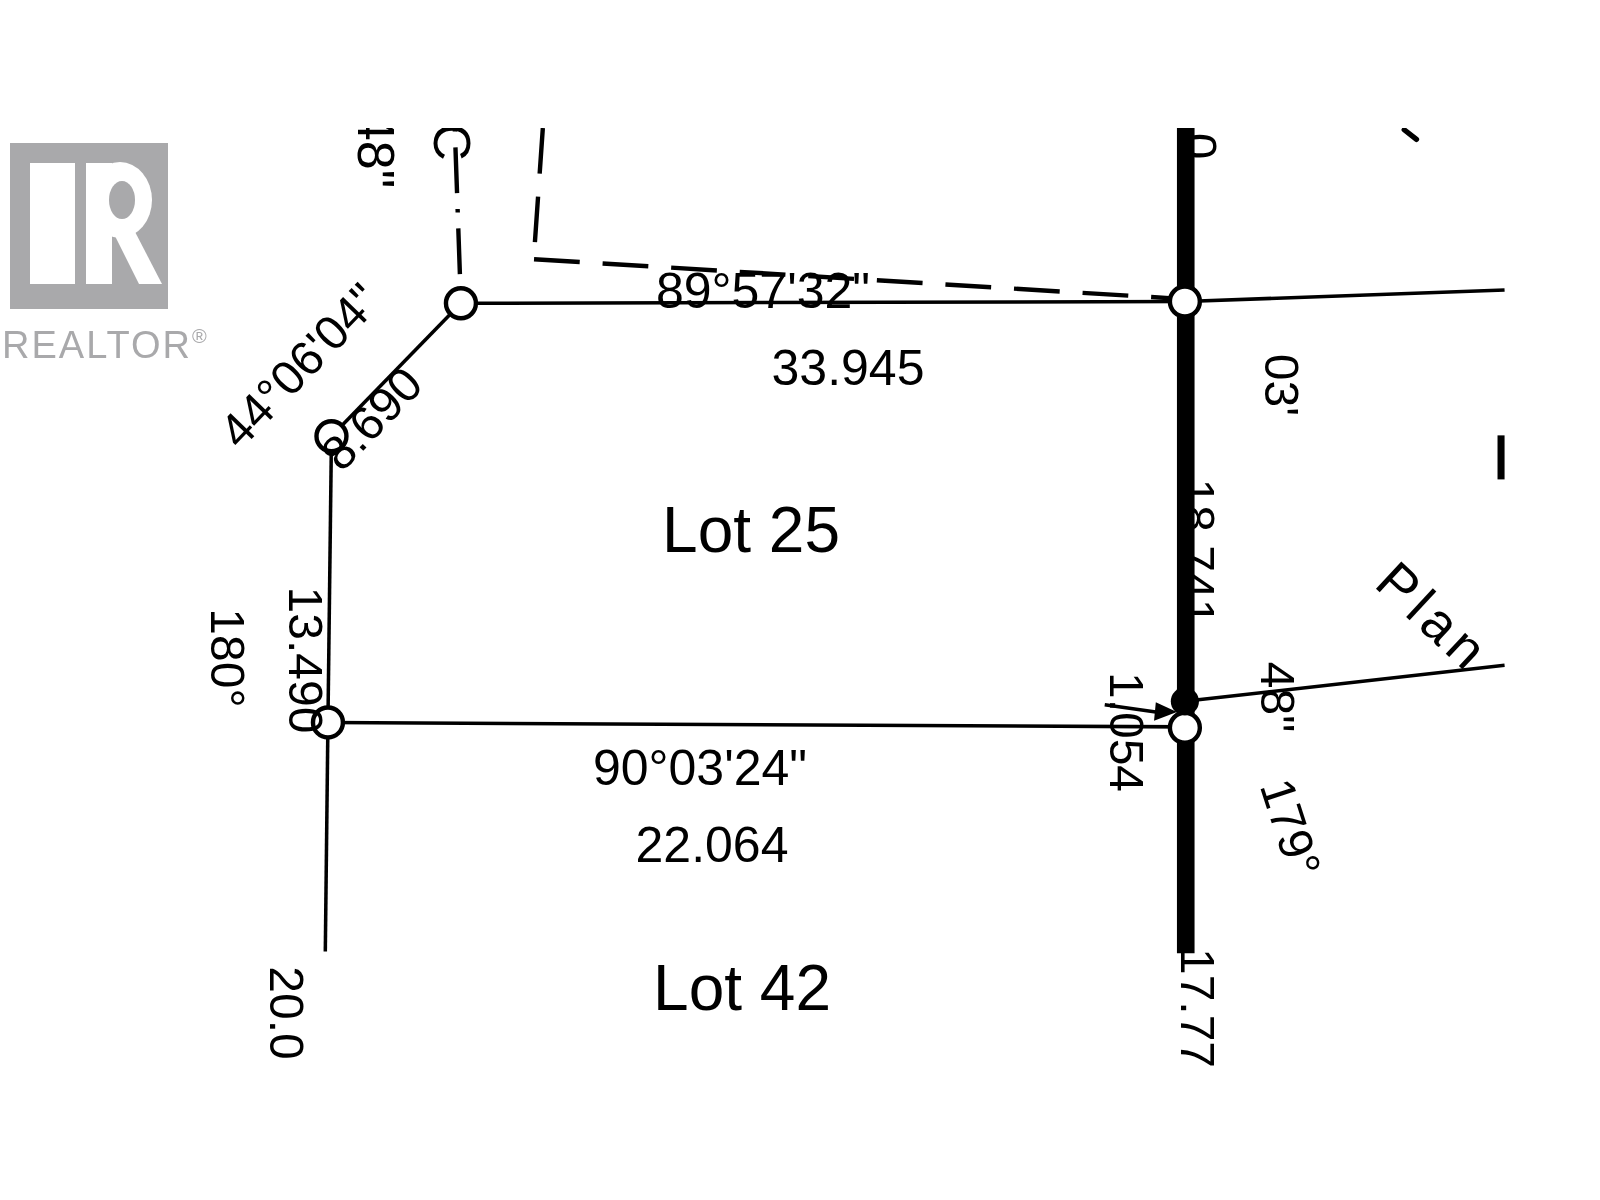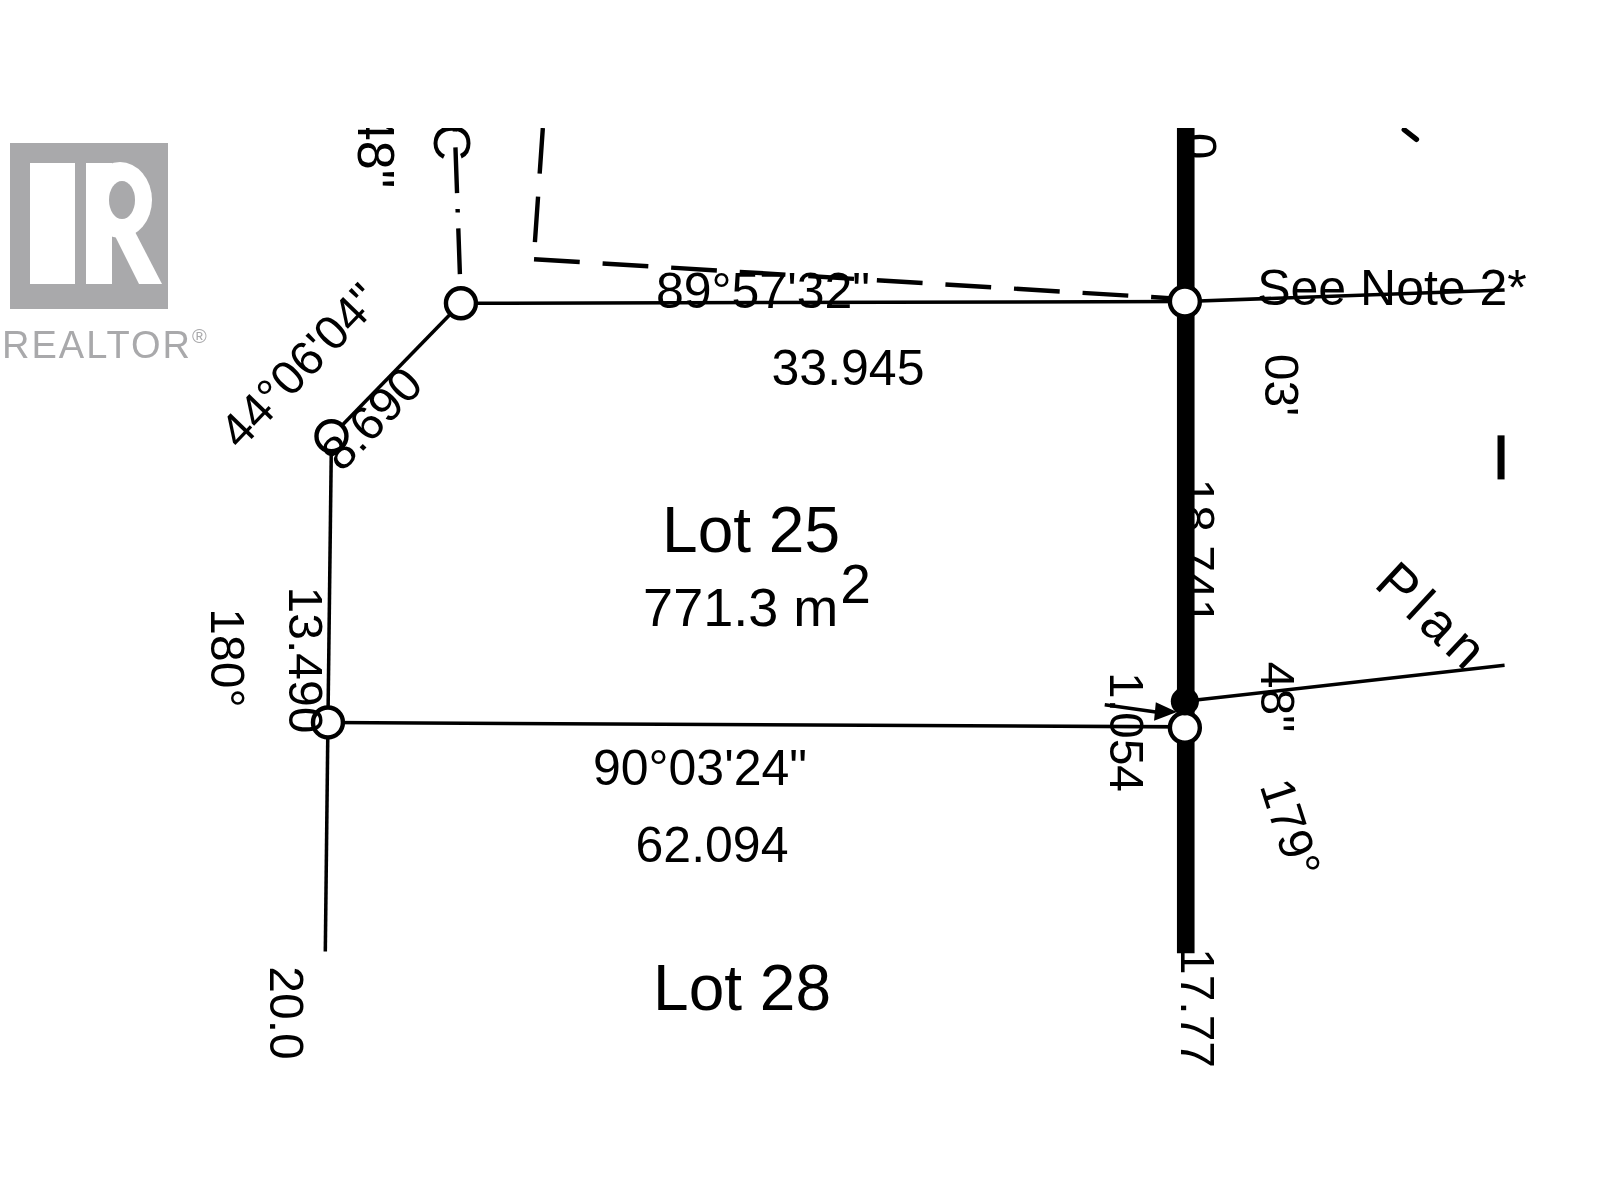--- a/index.html
+++ b/index.html
@@ -128,31 +128,27 @@
       <ellipse cx="110" cy="57" rx="32" ry="38" fill="#fff"></ellipse>
       <ellipse cx="112" cy="57" rx="13" ry="19" fill="#a9a9ab"></ellipse>
       <polygon points="100,83 122,83 152,141 129,141" fill="#fff"></polygon>
     </svg>
     <div class="logo-word">
       <span>REALTOR</span><span class="reg">®</span>
     </div>
 
     <div class="lbl" style="left:763px; top:163px;">89°57'32"</div>
     <div class="lbl" style="left:848px; top:240px;">33.945</div>
-    <div class="lbl" style="left:1392px; top:160px;">See Note 2*</div>
 
     <div class="lbl bold" style="left:751px; top:402px; font-size:64px;">Lot 25</div>
-    <div class="lbl" style="left:757px; top:480px; font-size:54px;">
-      <span>771.3 m</span><span class="sup">2</span>
-    </div>
 
     <div class="lbl" style="left:700px; top:640px;">90°03'24"</div>
-    <div class="lbl" style="left:712px; top:717px;">62.094</div>
+    <div class="lbl" style="left:712px; top:717px;">22.064</div>
 
-    <div class="lbl bold" style="left:742px; top:860px; font-size:64px;">Lot 28</div>
+    <div class="lbl bold" style="left:742px; top:860px; font-size:64px;">Lot 42</div>
 
     <div class="lbl r90" style="left:227px; top:530px; font-size:48px;">180°</div>
     <div class="lbl r90" style="left:305px; top:532px; font-size:48px;">13.490</div>
     <div class="lbl r90" style="left:286px; top:885px; font-size:48px;">20.0</div>
     <div class="lbl rm46" style="left:300px; top:238px; font-size:48px;">44°06'04"</div>
     <div class="lbl rm46" style="left:372px; top:291px; font-size:48px;">8.690</div>
 
     <div class="lbl r90" style="left:376px; top:22px; font-size:52px;">48"</div>
     <div class="lbl r90" style="left:452px; top:14px; font-size:52px;">C</div>
 

